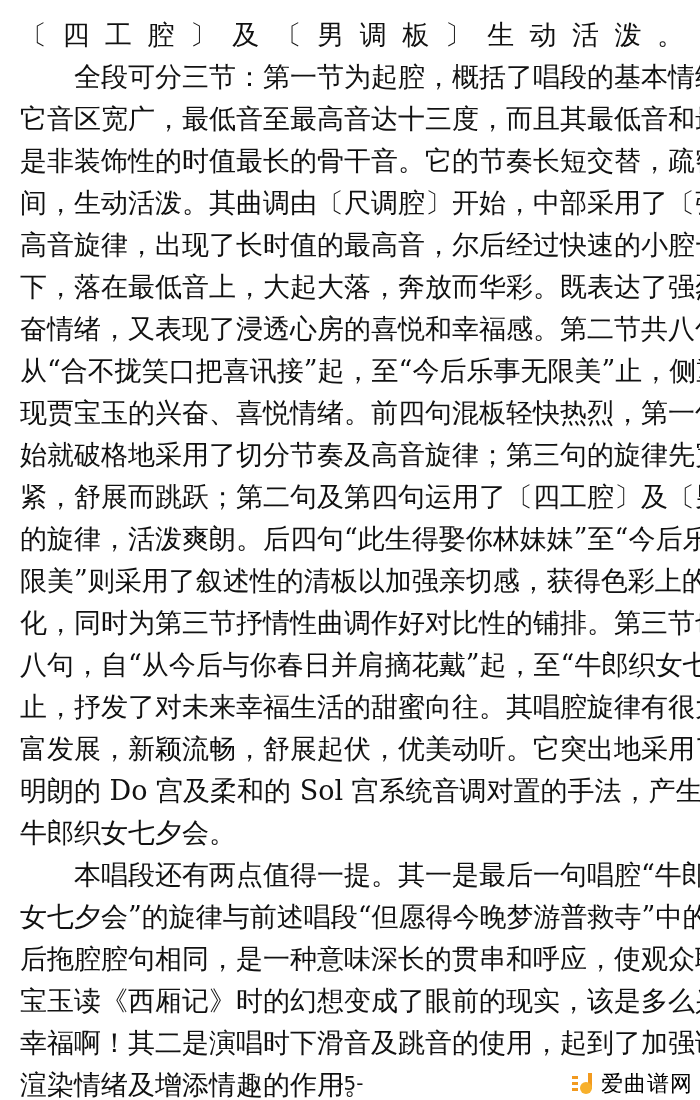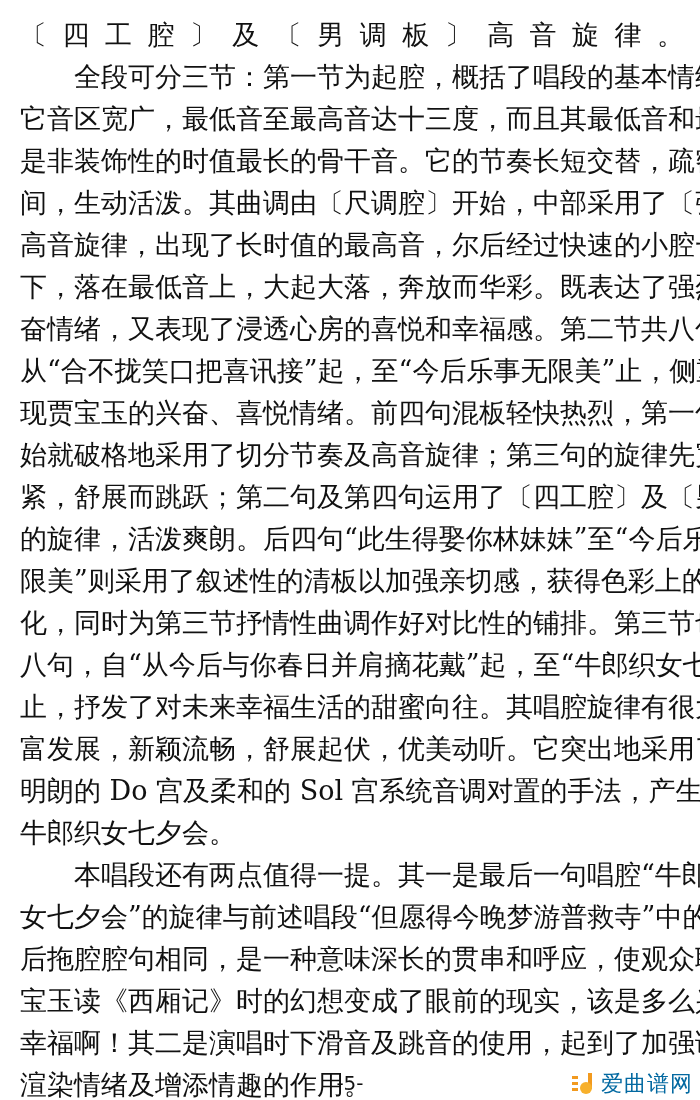--- a/index.html
+++ b/index.html
@@ -34,29 +34,29 @@
     display: flex; align-items: center; gap: 5px;
   }
   .wm-icon { width: 24px; height: 24px; position: relative; }
   .wm-icon .bar { position: absolute; left: 0; height: 3px; background: #f29a1f; }
   .wm-icon .note {
     position: absolute; left: 8px; top: 10px; width: 12px; height: 12px;
     border-radius: 50%; background: #f7b02c;
   }
   .wm-icon .stem { position: absolute; left: 16px; top: 1px; width: 4px; height: 16px; background: #f29a1f; }
   .wm-text {
-    font-family: "DejaVu Sans", sans-serif; font-size: 22px; color: #0369a1;
+    font-family: "DejaVu Sans", sans-serif; font-size: 22px; color: #000000;
     letter-spacing: 1px;
   }
 </style>
 </head>
 <body>
 
 <div class="page">
-  <div class="line" style="top:14px">〔四工腔〕及〔男调板〕高音旋律。</div>
+  <div class="line" style="top:14px">〔四工腔〕及〔男调板〕生动活泼。</div>
   <div class="line indent" style="top:56px">全段可分三节：第一节为起腔，概括了唱段的基本情绪。</div>
   <div class="line" style="top:98px">它音区宽广，最低音至最高音达十三度，而且其最低音和最高音</div>
   <div class="line" style="top:140px">是非装饰性的时值最长的骨干音。它的节奏长短交替，疏密相</div>
   <div class="line" style="top:182px">间，生动活泼。其曲调由〔尺调腔〕开始，中部采用了〔弦下腔〕的</div>
   <div class="line" style="top:224px">高音旋律，出现了长时值的最高音，尔后经过快速的小腔一泻而</div>
   <div class="line" style="top:266px">下，落在最低音上，大起大落，奔放而华彩。既表达了强烈的兴</div>
   <div class="line" style="top:308px">奋情绪，又表现了浸透心房的喜悦和幸福感。第二节共八句，</div>
   <div class="line" style="top:350px">从“合不拢笑口把喜讯接”起，至“今后乐事无限美”止，侧重表</div>
   <div class="line" style="top:392px">现贾宝玉的兴奋、喜悦情绪。前四句混板轻快热烈，第一句开</div>
   <div class="line" style="top:434px">始就破格地采用了切分节奏及高音旋律；第三句的旋律先宽后</div>

